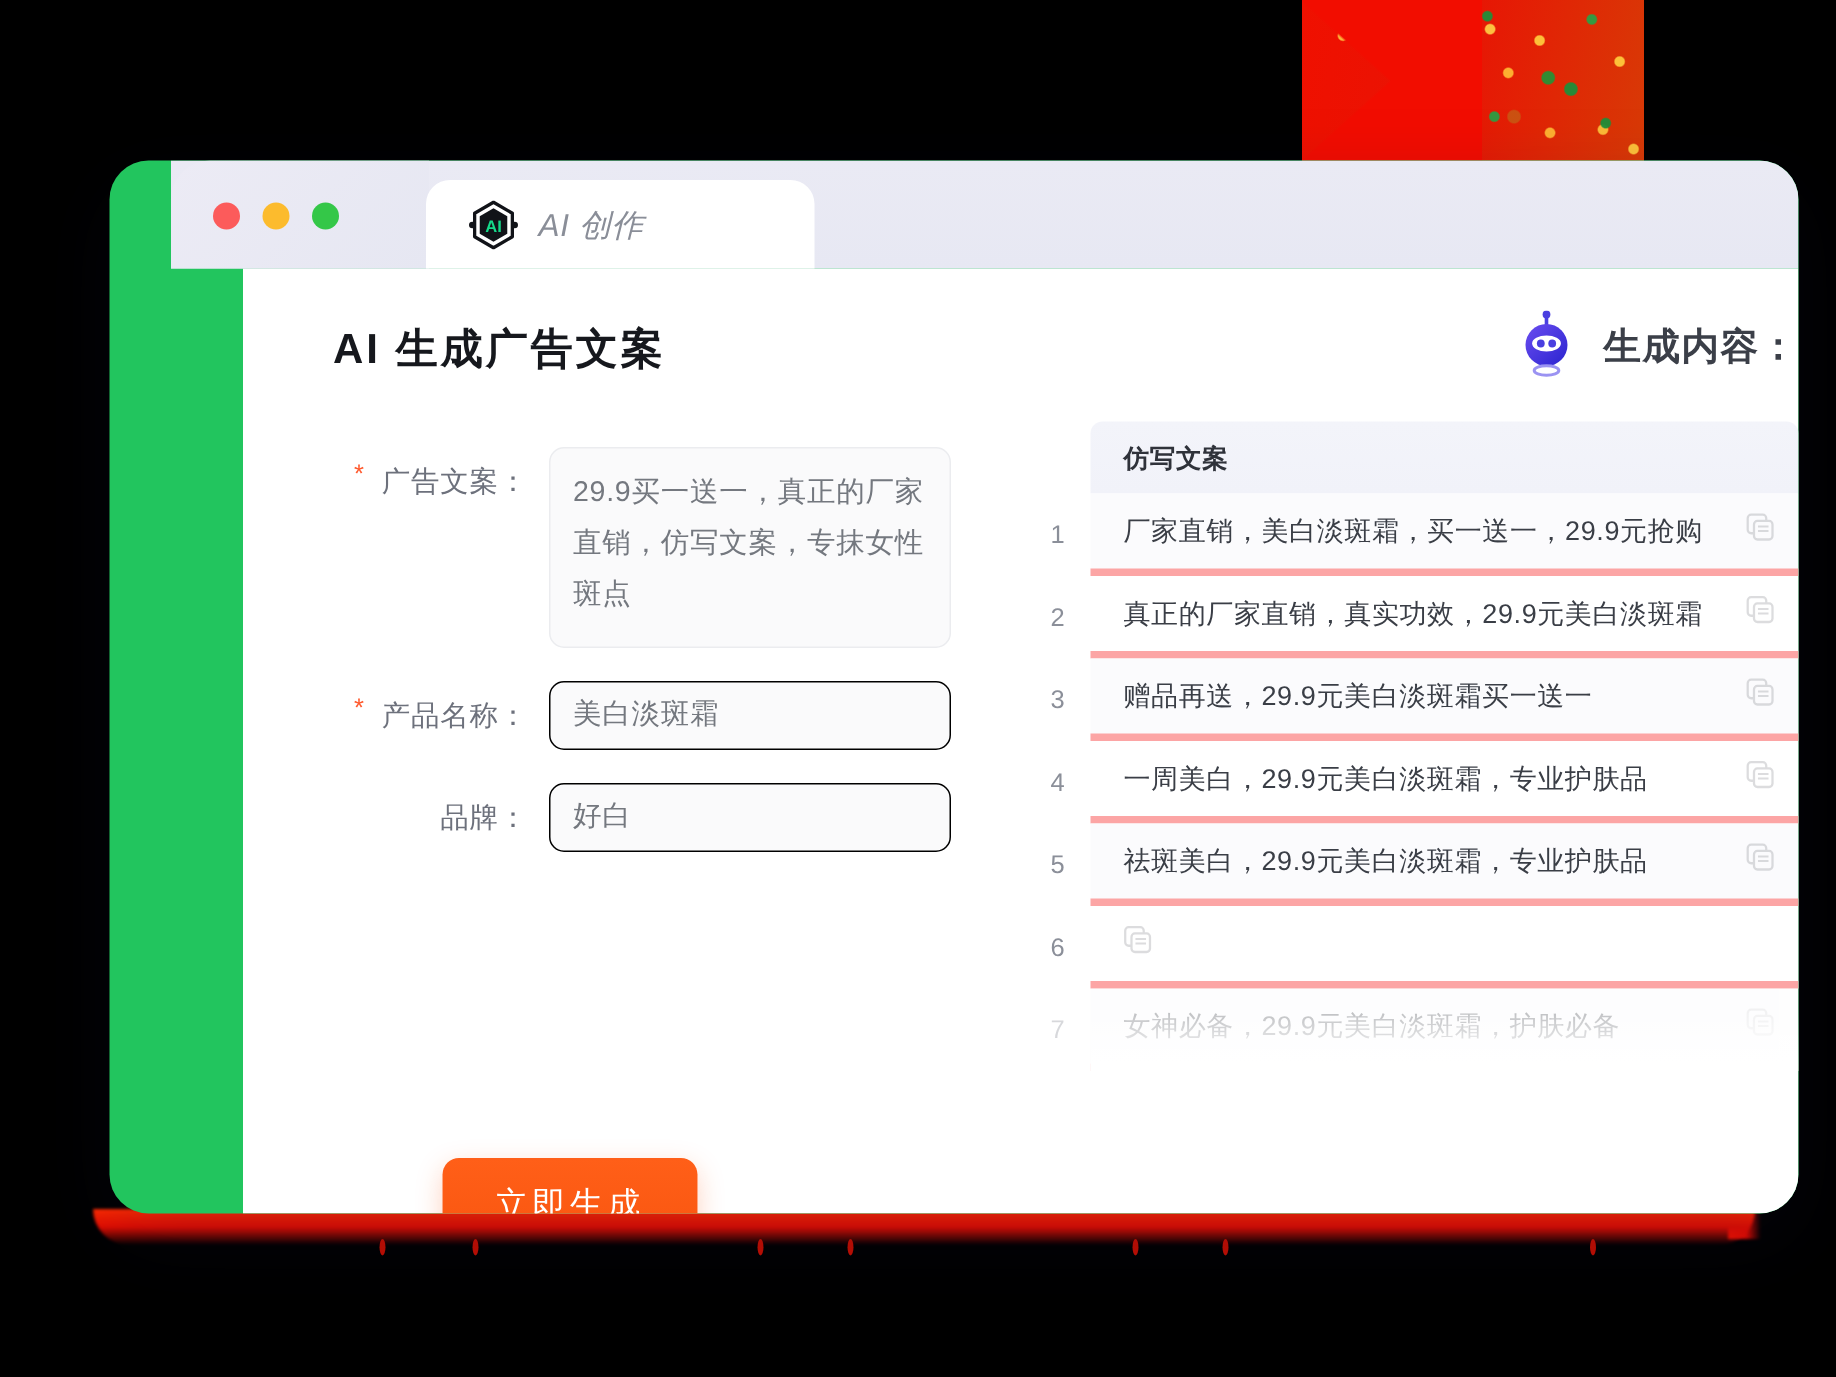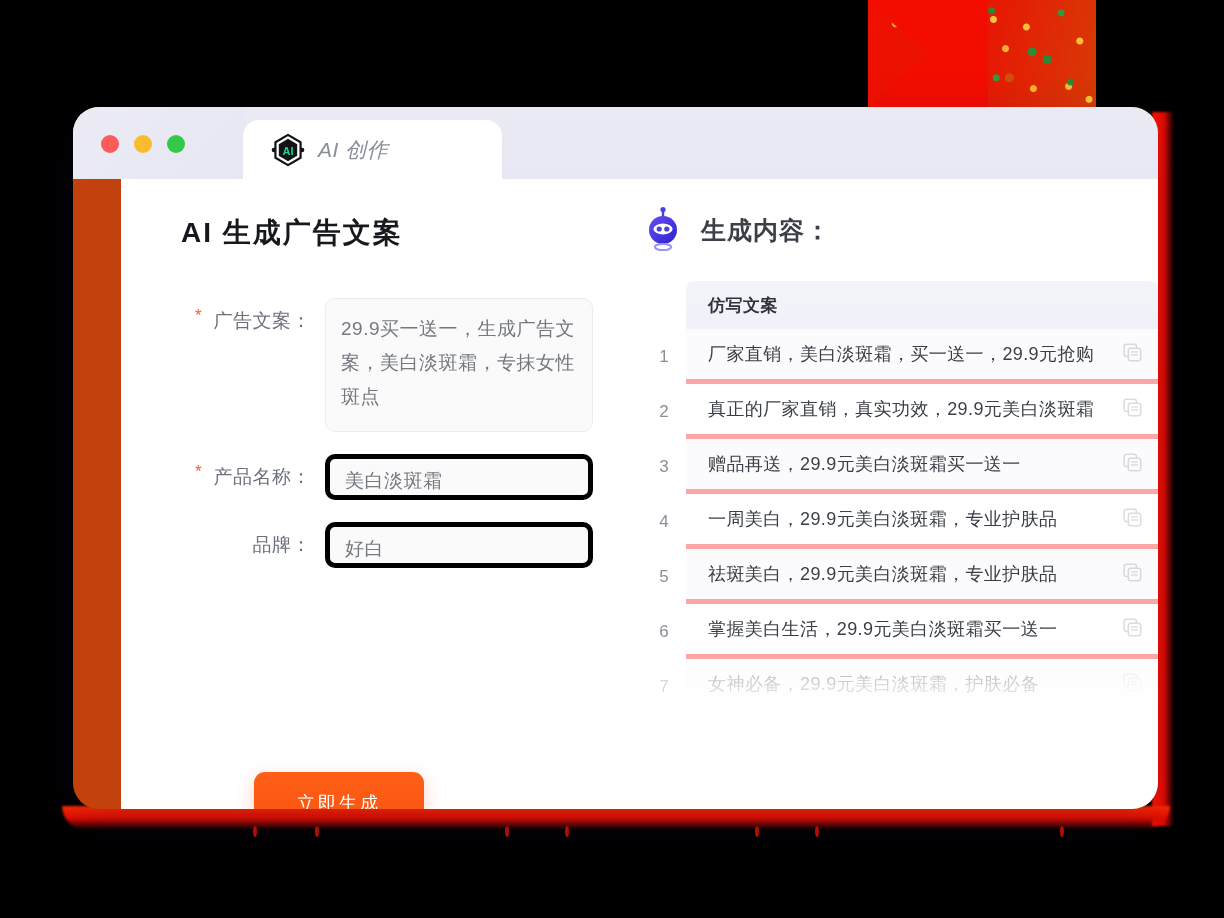--- a/index.html
+++ b/index.html
@@ -59,22 +59,23 @@
     position:absolute;left:62px;top:806px;width:1108px;height:24px;
     background:linear-gradient(to bottom,#ff2a00 0%,#e20c00 50%,rgba(110,0,0,0) 100%);
     filter:blur(1.2px);border-bottom-left-radius:30px;border-bottom-right-radius:30px;
   }
   .glow-speck{position:absolute;width:4px;height:11px;border-radius:50%;background:#d51000;opacity:.9;}
 
   
   .window{
     position:absolute;left:73px;top:107px;width:1085px;height:702px;
     border-radius:26px;overflow:hidden;
-    background:#c2410c;
+    background:#22c55e;
     box-shadow:0 18px 54px rgba(20,20,60,.18);
+    padding-left:41px;
   }
   .titlebar{
     position:relative;height:72px;width:100%;
     background:linear-gradient(180deg,#eaeaf4 0%,#e7e8f3 100%);
   }
   .titlebar-left{
     position:absolute;left:0;top:0;width:172px;height:72px;
     background:linear-gradient(135deg,#ecebf5 0%,#e6e7f2 100%);
     border-top-left-radius:26px;
   }
@@ -108,34 +109,34 @@
   .field-label .req{color:#ff5a2e;position:absolute;left:14px;top:8px;font-size:17px;}
 
   .ctrl{margin-left:14px;}
   .textarea-box{
     width:268px;height:134px;border:1px solid #ebecef;border-radius:10px;
     background:#fafafb;box-sizing:border-box;padding:13px 15px;
     font-size:19px;line-height:34px;color:#74787f;letter-spacing:.5px;
     overflow:hidden;
   }
   .input-box{
-    width:268px;height:46px;border:5px solid #000000;border-radius:10px;
+    width:268px;height:46px;border:1px solid #000000;border-radius:10px;
     background:#fafafb;box-sizing:border-box;padding:0 15px;
     font-size:19px;line-height:44px;color:#74787f;letter-spacing:.5px;
   }
   .cta{
     position:absolute;left:133px;top:593px;width:170px;height:62px;
     background:linear-gradient(180deg,#ff5f18 0%,#f9550f 100%);
-    border-radius:11px;border:0;color:#fff;font-size:18px;letter-spacing:3px;
+    border-radius:11px;border:0;color:#fff;font-size:22px;letter-spacing:3px;
     font-family:Liberation Serif, serif;cursor:pointer;
     box-shadow:0 6px 18px rgba(250,85,20,.26);
   }
 
   
-  .gen-head{display:flex;align-items:center;gap:17px;margin:0 0 28px 10px;}
+  .gen-head{display:flex;align-items:center;gap:17px;margin:0 0 28px 10px;justify-content:flex-end;}
   .robot{width:42px;height:46px;display:block;}
   .gen-title{font-size:25px;font-weight:700;color:#3b3f48;letter-spacing:1px;}
 
   .table-wrap{position:relative;margin-left:10px;width:516px;}
   .t-head{
     height:48px;background:linear-gradient(180deg,#f3f4fa 0%,#f1f2f9 100%);
     border-top-left-radius:8px;border-top-right-radius:8px;
     display:flex;align-items:center;padding-left:22px;box-sizing:border-box;
     margin-left:44px;
   }
@@ -205,21 +206,21 @@
 
       <div class="left">
         <h1 class="page-title">AI 生成广告文案</h1>
 
         <div class="field">
           <div class="field-label">
             <span class="req">*</span>
             <span>广告文案：</span>
           </div>
           <div class="ctrl">
-            <div class="textarea-box">29.9买一送一，生成广告文案，美白淡斑霜，专抹女性斑点</div>
+            <div class="textarea-box">29.9买一送一，真正的厂家直销，仿写文案，专抹女性斑点</div>
           </div>
         </div>
 
         <div class="field">
           <div class="field-label">
             <span class="req">*</span>
             <span>产品名称：</span>
           </div>
           <div class="ctrl">
             <div class="input-box">美白淡斑霜</div>
@@ -337,21 +338,20 @@
           <line x1="8.4" y1="9.4" x2="15.8" y2="9.4" stroke="#2b2f38" stroke-width="1.4"></line>
           <line x1="8.4" y1="12.6" x2="15.8" y2="12.6" stroke="#2b2f38" stroke-width="1.4"></line>
         </svg>
       </span>
     </div>
   </div>
 
   <div class="row">
     <span class="num">6</span>
     <div class="cell">
-      <span class="txt">掌握美白生活，29.9元美白淡斑霜买一送一</span>
       <span>
         <svg class="copy-icon" viewBox="0 0 20 20" aria-hidden="true">
           <rect x="1.2" y="1.2" width="13" height="13" rx="2.4" fill="none" stroke="#2b2f38" stroke-width="1.6"></rect>
           <rect x="5.6" y="5.6" width="13" height="13" rx="2.4" fill="#ffffff" stroke="#2b2f38" stroke-width="1.6"></rect>
           <line x1="8.4" y1="9.4" x2="15.8" y2="9.4" stroke="#2b2f38" stroke-width="1.4"></line>
           <line x1="8.4" y1="12.6" x2="15.8" y2="12.6" stroke="#2b2f38" stroke-width="1.4"></line>
         </svg>
       </span>
     </div>
   </div>

